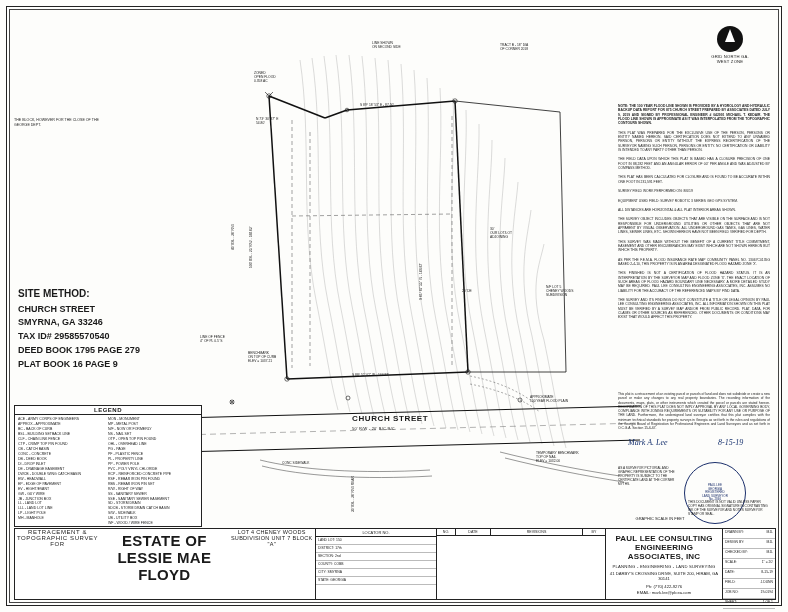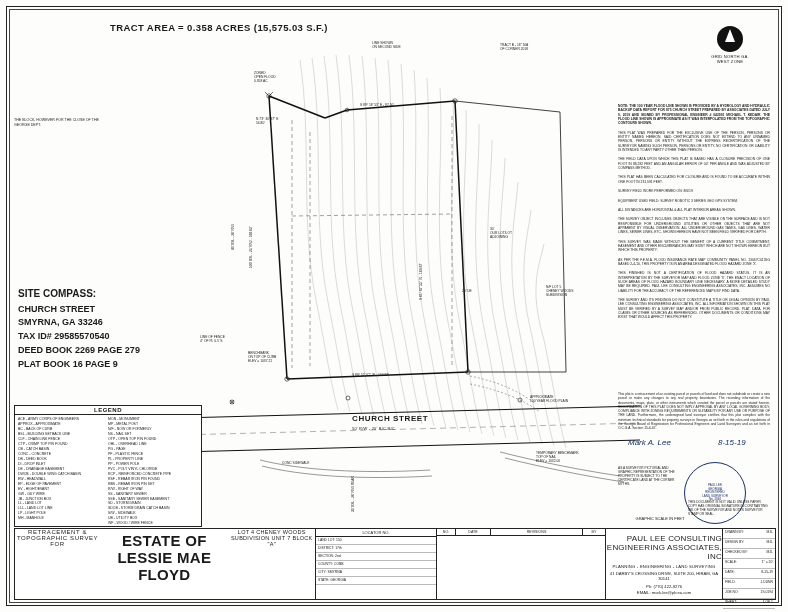--- a/index.html
+++ b/index.html
@@ -43,51 +43,50 @@
   .tb-left .l2{font-size:15px;font-weight:bold;letter-spacing:.3px;margin:3px 0 2px;}
   .tb-left .l3{font-size:5.5px;letter-spacing:.3px;}
   .tb-mid{width:120px;border-right:1px solid #222;font-size:3.4px;}
   .tb-mid .mhd{text-align:center;font-size:4px;border-bottom:1px solid #222;padding:1px 0;}
   .tb-mid .mrow{border-bottom:1px solid #bbb;padding:1px 2px;height:8px;box-sizing:border-box;}
   .tb-rev{width:168px;border-right:1px solid #222;font-size:3.6px;}
   .tb-rev .rhd{display:flex;border-bottom:1px solid #222;}
   .tb-rev .rhd div{border-right:1px solid #222;padding:1px 0;text-align:center;}
   .tb-rev .rbody{height:54px;}
   .tb-firm{flex:1;text-align:center;padding-top:5px;}
-  .tb-firm .f1{font-size:8px;font-weight:normal;letter-spacing:.2px;text-align:right;}
+  .tb-firm .f1{font-size:8px;font-weight:bold;letter-spacing:.2px;}
   .tb-firm .f2{font-size:4.2px;margin-top:3px;letter-spacing:.2px;}
   .tb-firm .f3{font-size:4.2px;margin-top:2px;}
   .tb-firm .f4{font-size:4.2px;margin-top:3px;}
   .tb-firm .f5{font-size:4.2px;margin-top:1px;}
   .tb-last{width:52px;border-left:1px solid #222;font-size:3.4px;}
   .tb-last .lrow{border-bottom:1px solid #bbb;padding:1px 2px;height:10px;box-sizing:border-box;display:flex;justify-content:space-between;}
 
   
   svg.plan{position:absolute;left:0;top:0;width:788px;height:612px;pointer-events:none;}
   .lbl-t{position:absolute;font-size:3.3px;line-height:1.2;white-space:nowrap;}
   .lbl-r{transform-origin:0 0;}
 
   .street{position:absolute;font-size:8px;font-weight:bold;letter-spacing:.6px;}
   .street .sub{font-size:4px;font-weight:normal;letter-spacing:.2px;}
 
   .seal{position:absolute;width:60px;height:60px;border-radius:50%;border:1px solid #1b2f6b;color:#1b2f6b;
         font-size:3px;display:flex;align-items:center;justify-content:center;text-align:center;line-height:1.2;}
-  .sig{position:absolute;font-family:Liberation Sans, sans-serif;font-style:italic;font-size:8px;color:#15306e;}
+  .sig{position:absolute;font-family:Liberation Serif, serif;font-style:italic;font-size:8px;color:#15306e;}
   .stamp-note{position:absolute;font-size:3.2px;line-height:1.25;}
   .cert{position:absolute;font-size:3.3px;line-height:1.3;text-align:justify;}
   .graphic{position:absolute;font-size:4px;text-align:center;}
 </style>
 </head>
 <body>
 
 <div id="sheet">
   <div class="bdr"></div>
   <div class="bdr2"></div>
 
-  <div class="tract-title">TRACT AREA = 0.358 ACRES (15,575.03 S.F.)</div>
 
   <div class="north">
     <div class="disc"></div>
     <div class="lbl" style="white-space:pre-line">GRID NORTH GA.
 WEST ZONE</div>
   </div>
 
   <div class="leftnote">THE BLOCK, HOWEVER FOR THE CLOSE OF THE GEORGE DEPT.</div>
 
   <svg class="plan" viewBox="0 0 788 612">
@@ -209,25 +208,25 @@
   <div class="lbl-t" style="left:536px;top:452px;white-space:pre-line">TEMPORARY BENCHMARK
 TOP OF NAIL
 ELEV = 1032.00</div>
 
   <div class="street" style="left:352px;top:414px;">
     <span>CHURCH STREET</span><br>
     <span class="sub">50' R/W - 20' B/C-B/C</span>
   </div>
 
   <div class="siteaddr">
-    <div class="hd">SITE COMPASS:</div>
+    <div class="hd">SITE METHOD:</div>
     <div>CHURCH STREET</div>
     <div>SMYRNA, GA 33246</div>
     <div>TAX ID# 29585570540</div>
-    <div>DEED BOOK 2269 PAGE 279</div>
+    <div>DEED BOOK 1795 PAGE 279</div>
     <div>PLAT BOOK 16 PAGE 9</div>
   </div>
 
   <div class="rightnotes">
     <p class="b">NOTE: THE 100 YEAR FLOOD LINE SHOWN IS PROVIDED BY A HYDROLOGY AND HYDRAULIC BACKUP DATA REPORT FOR 875 CHURCH STREET PREPARED BY ASSOCIATES DATED JULY 9, 2019 AND SIGNED BY PROFESSIONAL ENGINEER # 042991 MICHAEL T. KEDAIR. THE FLOOD LINE SHOWN IS APPROXIMATE AS IT WAS INTERPOLATED FROM THE TOPOGRAPHIC CONTOURS SHOWN.</p>
     <p>THIS PLAT WAS PREPARED FOR THE EXCLUSIVE USE OF THE PERSON, PERSONS OR ENTITY NAMED HEREON. SAID CERTIFICATION DOES NOT EXTEND TO ANY UNNAMED PERSON, PERSONS OR ENTITY WITHOUT THE EXPRESS RECERTIFICATION OF THE SURVEYOR NAMING SUCH PERSON, PERSONS OR ENTITY. NO CERTIFICATION OR LIABILITY IS INTENDED TO ANY PARTY OTHER THAN PERSON.</p>
     <p>THE FIELD DATA UPON WHICH THIS PLAT IS BASED HAS A CLOSURE PRECISION OF ONE FOOT IN 88,282 FEET AND AN ANGULAR ERROR OF 00" PER ANGLE AND WAS ADJUSTED BY COMPASS METHOD.</p>
     <p>THIS PLAT HAS BEEN CALCULATED FOR CLOSURE AND IS FOUND TO BE ACCURATE WITHIN ONE FOOT IN 231,591 FEET.</p>
     <p>SURVEY FIELD WORK PERFORMED ON: 8/6/19</p>
     <p>EQUIPMENT USED FIELD: SURVEY ROBOTIC 3 SERIES GEO GPS SYSTEM.</p>

